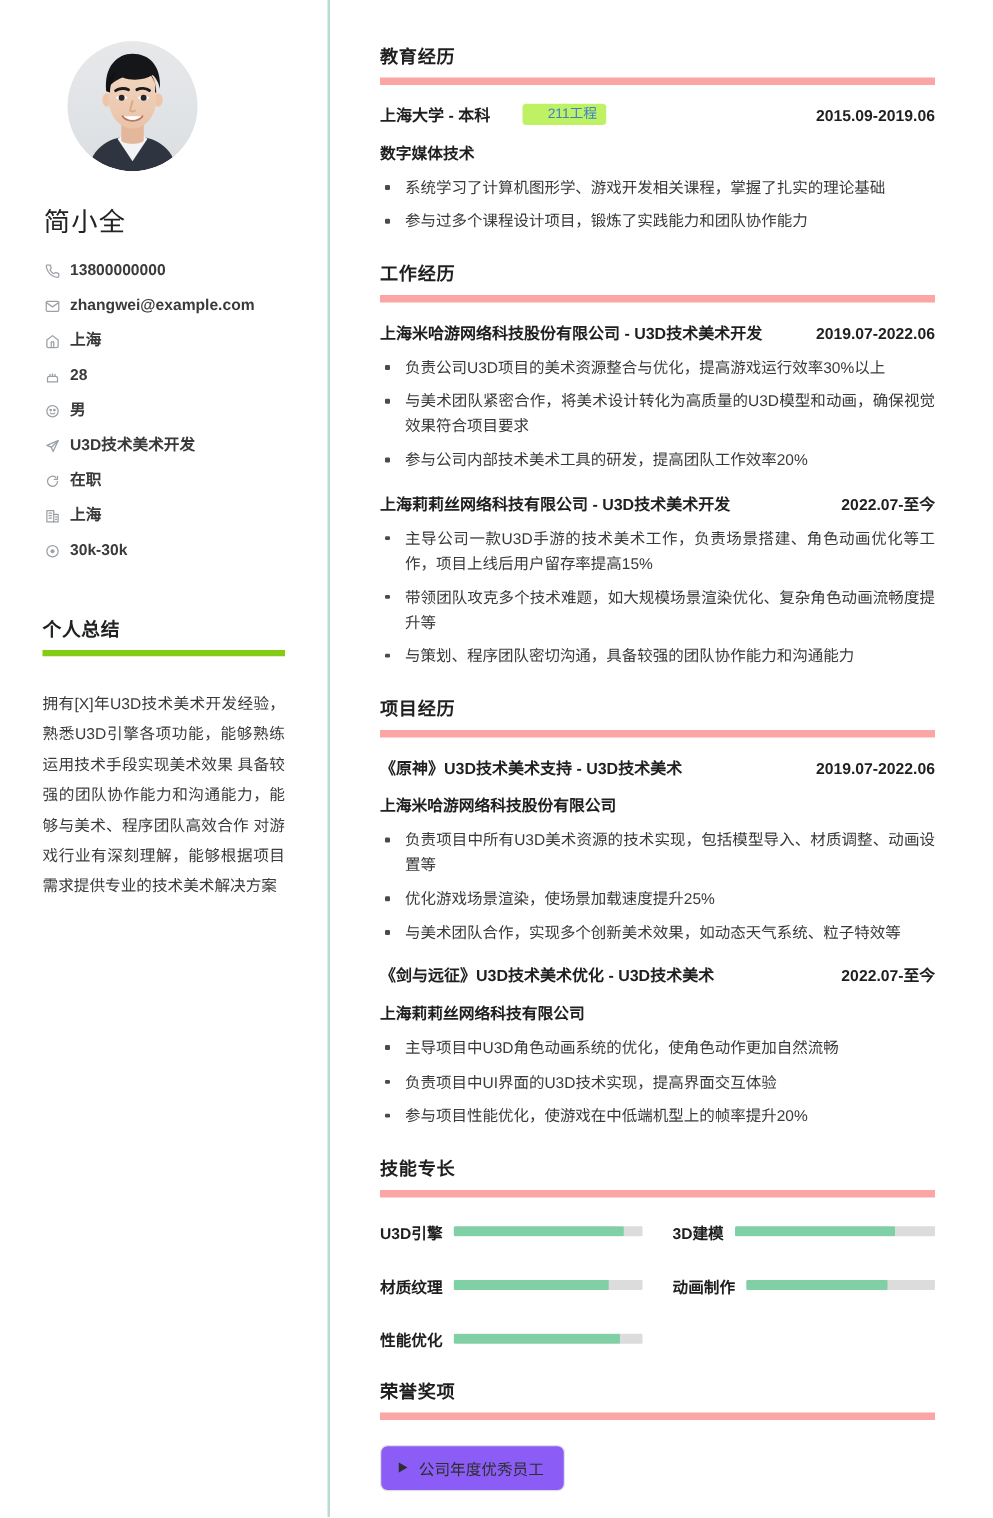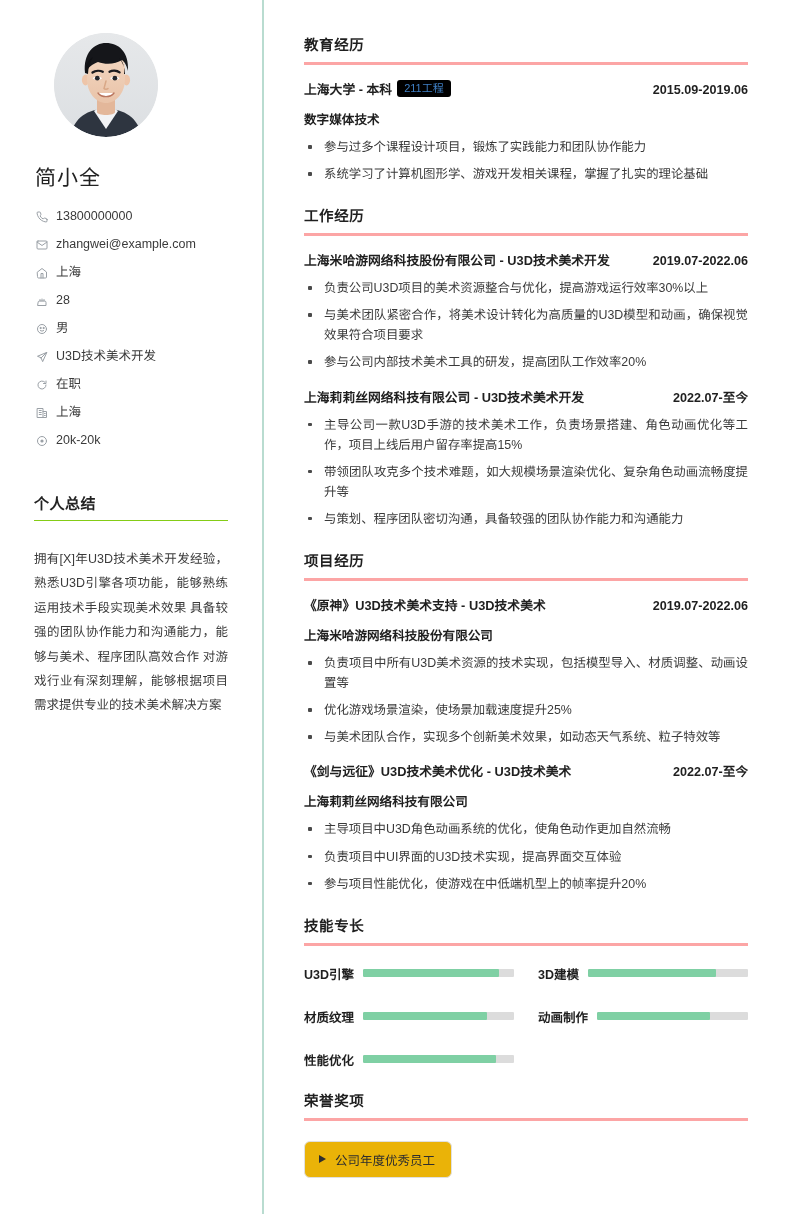--- a/index.html
+++ b/index.html
@@ -63,40 +63,41 @@
     padding: 0;
     list-style: none;
   }
   .contact-item {
     display: flex;
     align-items: center;
     margin-bottom: 13px;
     font-size: 12.5px;
     color: #3a3a3a;
     line-height: 1.2;
+    font-weight: bold;
   }
   .contact-icon {
     flex: 0 0 20px;
     width: 20px;
     height: 14px;
     display: inline-flex;
     align-items: center;
     justify-content: flex-start;
     color: #9aa0a6;
   }
   .contact-icon svg { width: 12px; height: 12px; display: block; }
   .contact-text { white-space: nowrap; }
 
   .side-section { margin-top: 44px; }
   .side-title {
     font-size: 15px;
     font-weight: bold;
     color: #222222;
     padding-bottom: 7px;
-    border-bottom: 1px solid #84cc16;
+    border-bottom: 5px solid #84cc16;
     letter-spacing: .5px;
   }
   .side-body {
     margin-top: 26px;
     font-size: 12.5px;
     line-height: 1.95;
     color: #3b3b3b;
     text-align: justify;
     word-break: break-all;
   }
@@ -107,51 +108,51 @@
     box-sizing: border-box;
     padding: 33px 46px 0 40px;
   }
   .section { margin-bottom: 4px; }
   .section + .section { margin-top: 20px; }
   .section-title {
     font-size: 14.5px;
     font-weight: bold;
     color: #1f1f1f;
     padding-bottom: 8px;
-    border-bottom: 3px solid #fca5a5;
+    border-bottom: 6px solid #fca5a5;
     letter-spacing: .6px;
   }
   .entry { margin-top: 14px; }
   .entry-head {
     display: flex;
     align-items: baseline;
     justify-content: space-between;
     gap: 10px;
   }
   .entry-head-left {
     display: flex;
     align-items: center;
-    gap: 5px;
+    gap: 26px;
     font-size: 12.8px;
     font-weight: bold;
     color: #1f1f1f;
   }
   .entry-date {
     font-size: 12.6px;
     font-weight: bold;
     color: #1f1f1f;
     white-space: nowrap;
   }
   .tag {
     display: inline-block;
-    padding: 2px 7px 3px 7px;
+    padding: 2px 7px 3px 20px;
     font-size: 11px;
     font-weight: normal;
     color: #3f7fc4;
-    background: #000000;
+    background: #bef264;
     border-radius: 3px;
     line-height: 1.1;
   }
   .entry-sub {
     margin-top: 11px;
     font-size: 12.6px;
     font-weight: bold;
     color: #1f1f1f;
   }
   .bullets {
@@ -217,21 +218,21 @@
 
   
   .honor-row { margin-top: 20px; display: flex; gap: 10px; flex-wrap: wrap; }
   .honor-chip {
     display: inline-flex;
     align-items: center;
     gap: 9px;
     padding: 8px 16px 8px 14px;
     border: 1px solid #e0e0e0;
     border-radius: 6px;
-    background: #eab308;
+    background: #8b5cf6;
     font-size: 12.5px;
     color: #2e2e2e;
   }
   .play-icon {
     width: 0; height: 0;
     border-left: 7px solid #2e2e2e;
     border-top: 4.5px solid transparent;
     border-bottom: 4.5px solid transparent;
     display: inline-block;
   }
@@ -381,21 +382,21 @@
         <span class="contact-text">上海</span>
       </li>
 
       <li class="contact-item">
         <span class="contact-icon">
           <svg viewBox="0 0 24 24" fill="none" stroke="currentColor" stroke-width="2" stroke-linecap="round" stroke-linejoin="round">
               <circle cx="12" cy="12" r="9"></circle>
               <circle cx="12" cy="12" r="3.2" fill="currentColor" stroke="none"></circle>
             </svg>
         </span>
-        <span class="contact-text">20k-20k</span>
+        <span class="contact-text">30k-30k</span>
       </li>
 
     </ul>
 
     <section class="side-section">
       <div class="side-title">个人总结</div>
       <p class="side-body">拥有[X]年U3D技术美术开发经验，熟悉U3D引擎各项功能，能够熟练运用技术手段实现美术效果 具备较强的团队协作能力和沟通能力，能够与美术、程序团队高效合作 对游戏行业有深刻理解，能够根据项目需求提供专业的技术美术解决方案</p>
     </section>
 
   </aside>
@@ -408,22 +409,22 @@
       <div class="entry">
         <div class="entry-head">
           <div class="entry-head-left">
             <span>上海大学 - 本科</span>
             <span class="tag">211工程</span>
           </div>
           <div class="entry-date">2015.09-2019.06</div>
         </div>
         <div class="entry-sub">数字媒体技术</div>
         <ul class="bullets">
+          <li>系统学习了计算机图形学、游戏开发相关课程，掌握了扎实的理论基础</li>
           <li>参与过多个课程设计项目，锻炼了实践能力和团队协作能力</li>
-          <li>系统学习了计算机图形学、游戏开发相关课程，掌握了扎实的理论基础</li>
         </ul>
       </div>
     </section>
 
     <section class="section">
       <div class="section-title">工作经历</div>
 
       <div class="entry">
         <div class="entry-head">
           <div class="entry-head-left">上海米哈游网络科技股份有限公司 - U3D技术美术开发</div>

